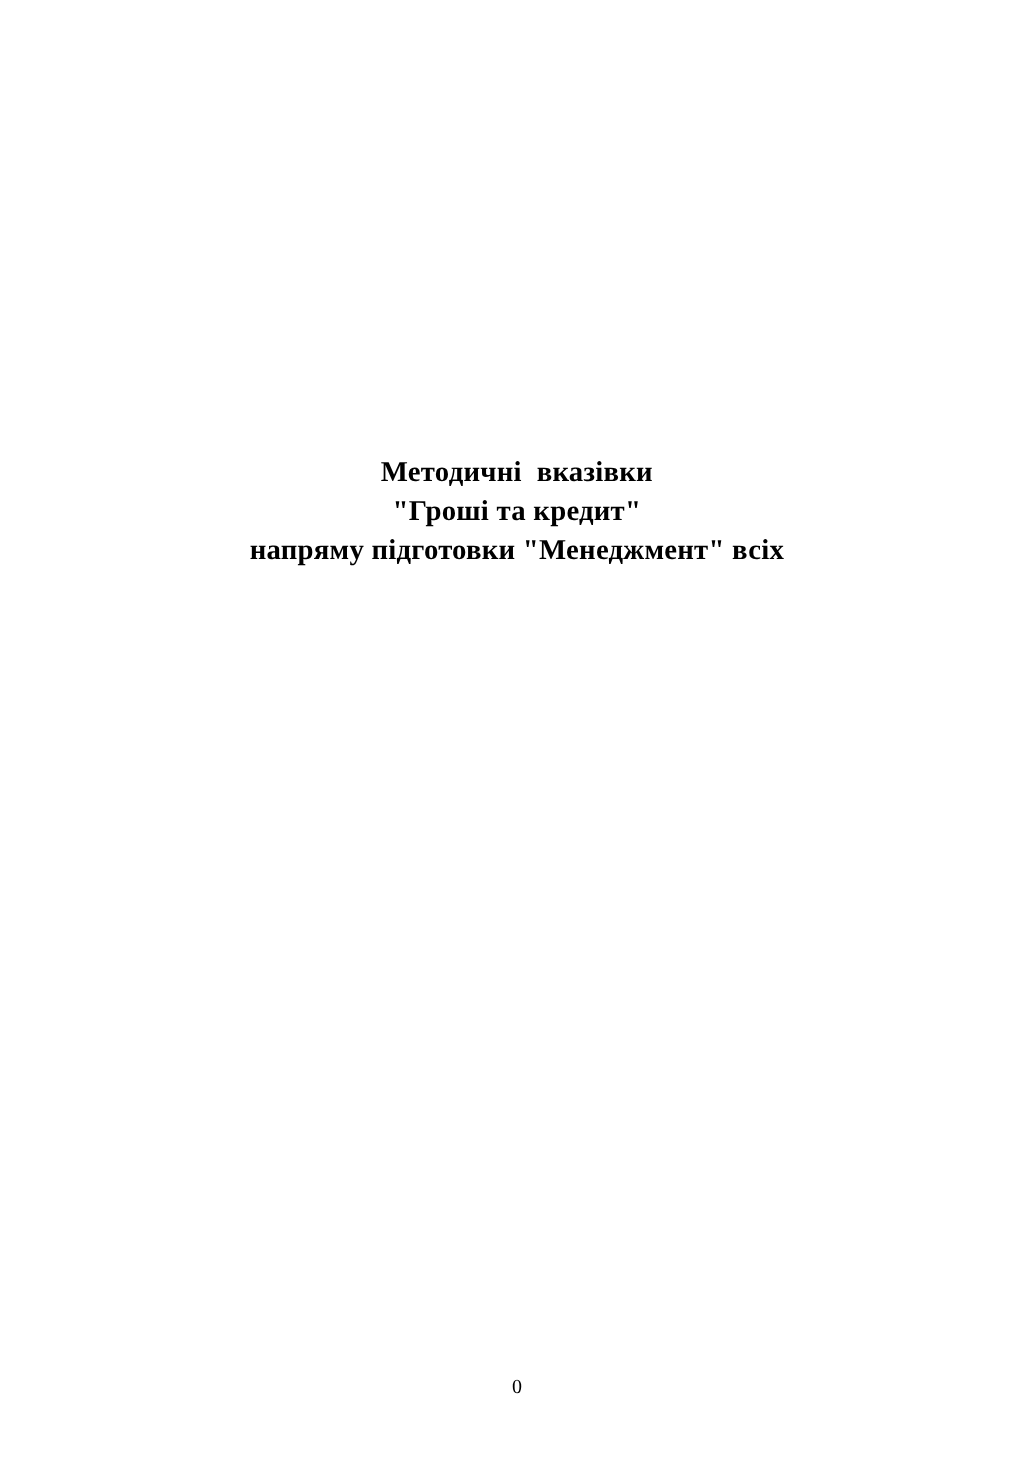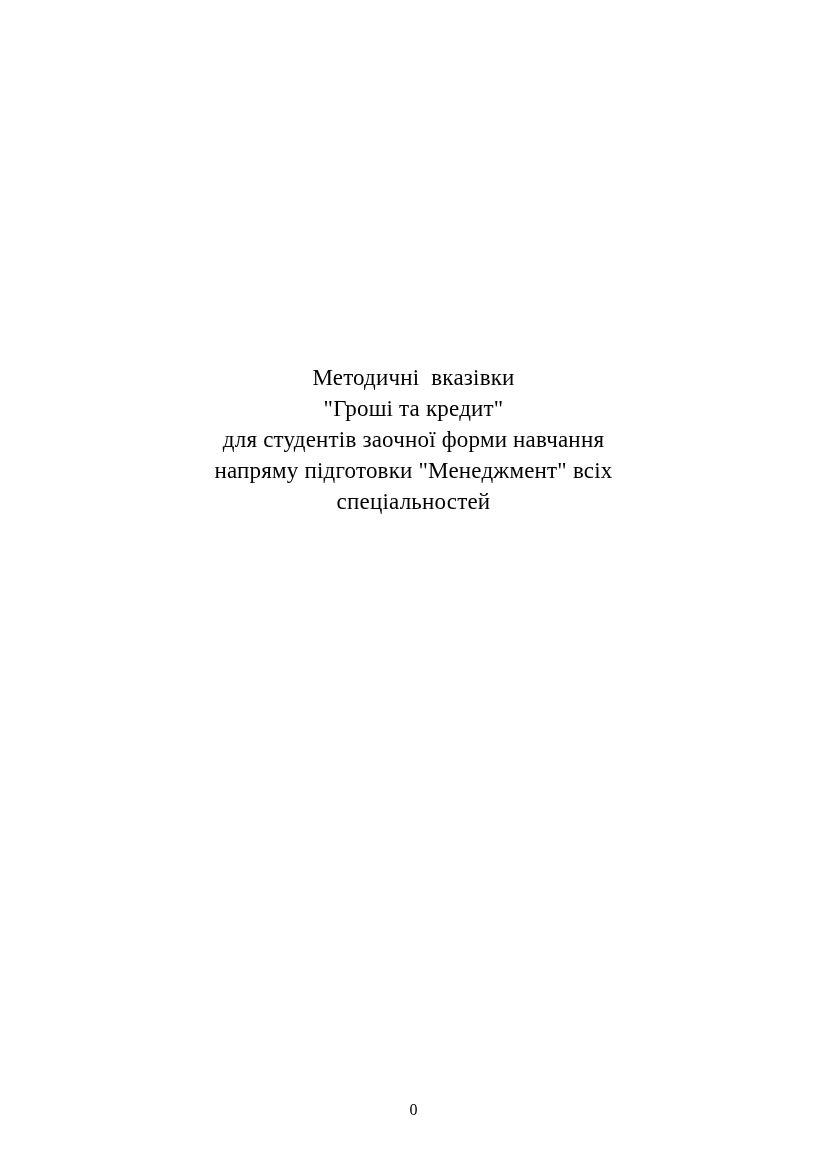--- a/index.html
+++ b/index.html
@@ -19,21 +19,21 @@
   }
   .title-block {
     position: absolute;
     left: 0;
     right: 0;
     top: 362px;
     text-align: center;
   }
   .title-line {
     font-size: 23px;
-    font-weight: normal;
+    font-weight: bold;
     line-height: 31px;
     letter-spacing: 0.2px;
     white-space: pre;
   }
   .page-number {
     position: absolute;
     left: 0;
     right: 0;
     bottom: 50px;
     text-align: center;
@@ -42,20 +42,18 @@
   }
 </style>
 </head>
 <body>
 
 <div class="page">
 
   <div class="title-block">
     <div class="title-line">Методичні  вказівки</div>
     <div class="title-line">"Гроші та кредит"</div>
-    <div class="title-line">для студентів заочної форми навчання</div>
     <div class="title-line">напряму підготовки "Менеджмент" всіх</div>
-    <div class="title-line">спеціальностей</div>
   </div>
 
   <div class="page-number">0</div>
 
 </div>
 
 </body></html>

